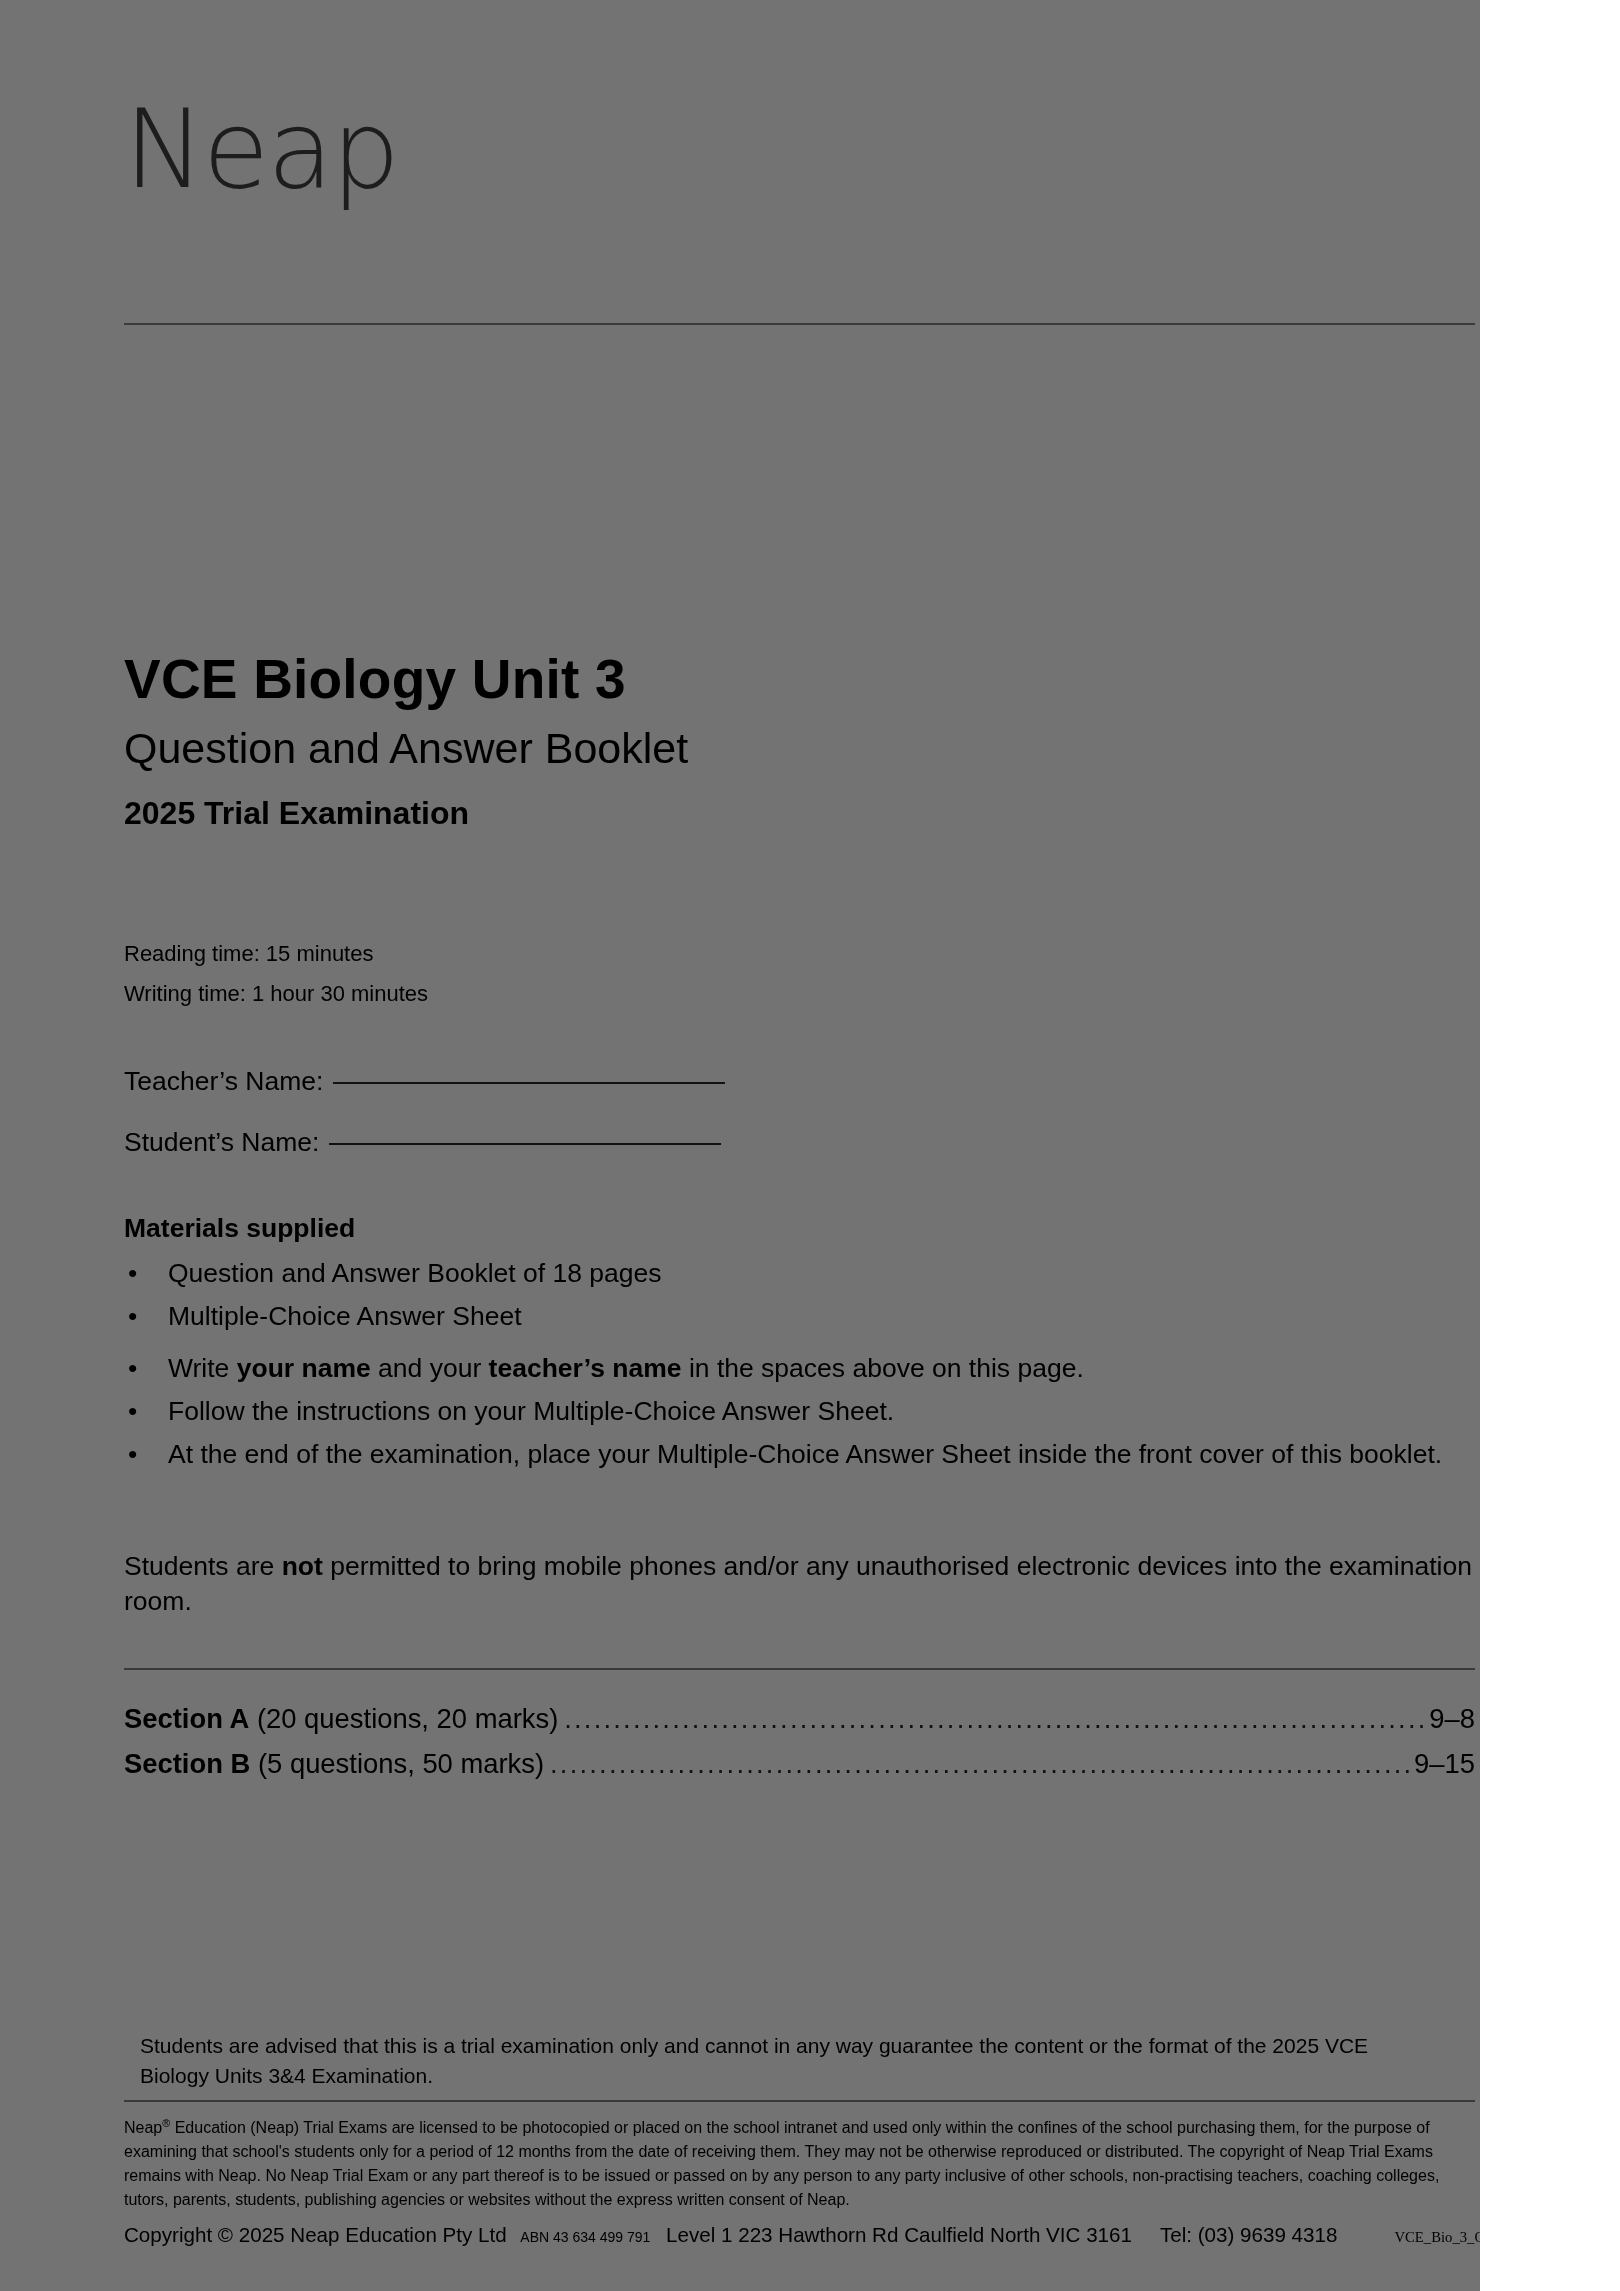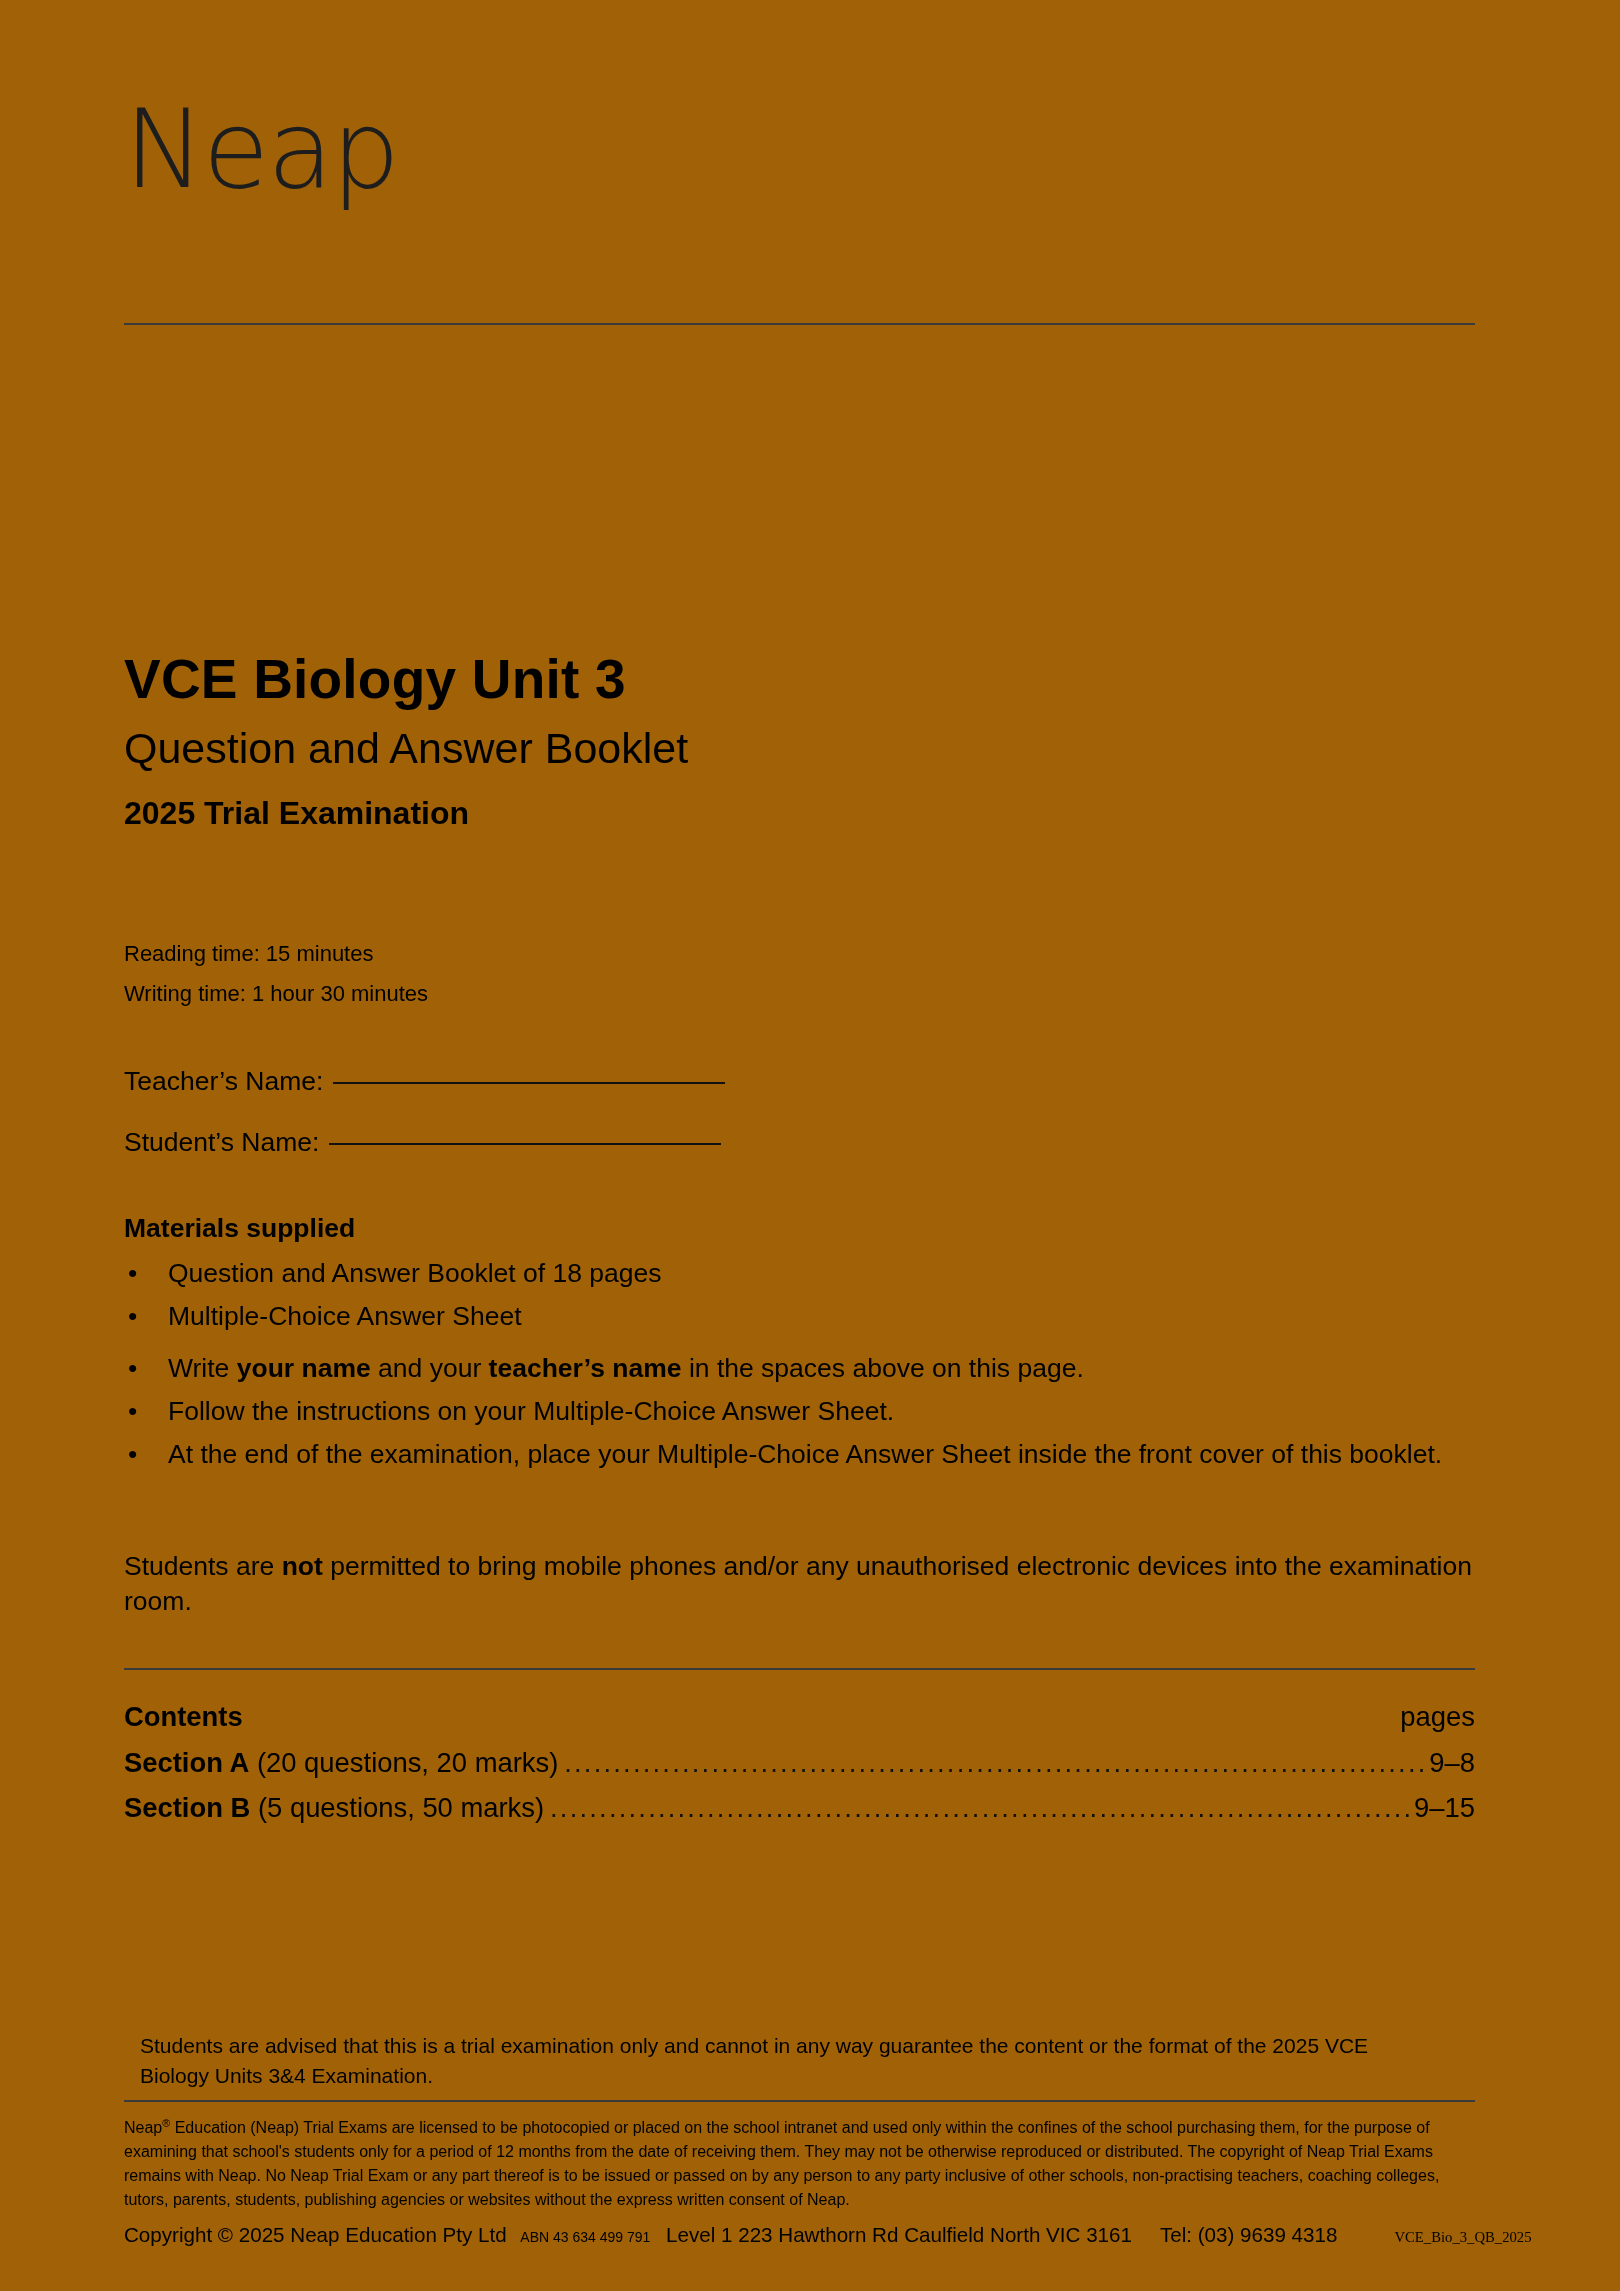--- a/index.html
+++ b/index.html
@@ -7,23 +7,23 @@
     padding: 0;
     background: #ffffff;
   }
   body {
     font-family: "Liberation Sans", sans-serif;
     color: #000000;
     -webkit-font-smoothing: antialiased;
   }
   .page {
     position: relative;
-    width: 1620px;
+    width: 1480px;
     height: 2292px;
-    background: #a16207;
+    background: #737373;
     box-sizing: border-box;
     overflow: hidden;
   }
   .content {
     position: absolute;
     left: 124px;
     top: 0;
     width: 1351px;
   }
 
@@ -306,24 +306,20 @@
           <span class="dot">•</span>
           <span>At the end of the examination, place your Multiple-Choice Answer Sheet inside the front cover of this booklet.</span>
         </li>
       </ul>
     </div>
 
     <div class="note-para"><span>Students are </span><b>not</b><span> permitted to bring mobile phones and/or any unauthorised electronic devices into the examination room.</span></div>
 
     <div class="rule-contents"></div>
     <div class="contents">
-      <div class="contents-head">
-        <span>Contents</span>
-        <span class="pages-label">pages</span>
-      </div>
       <div class="toc-row">
         <span class="toc-label"><b>Section A</b><span> (20 questions, 20 marks)</span></span>
         <span class="toc-leader">....................................................................................................................................................</span>
         <span class="toc-pages">9–8</span>
       </div>
       <div class="toc-row">
         <span class="toc-label"><b>Section B</b><span> (5 questions, 50 marks)</span></span>
         <span class="toc-leader">....................................................................................................................................................</span>
         <span class="toc-pages">9–15</span>
       </div>

